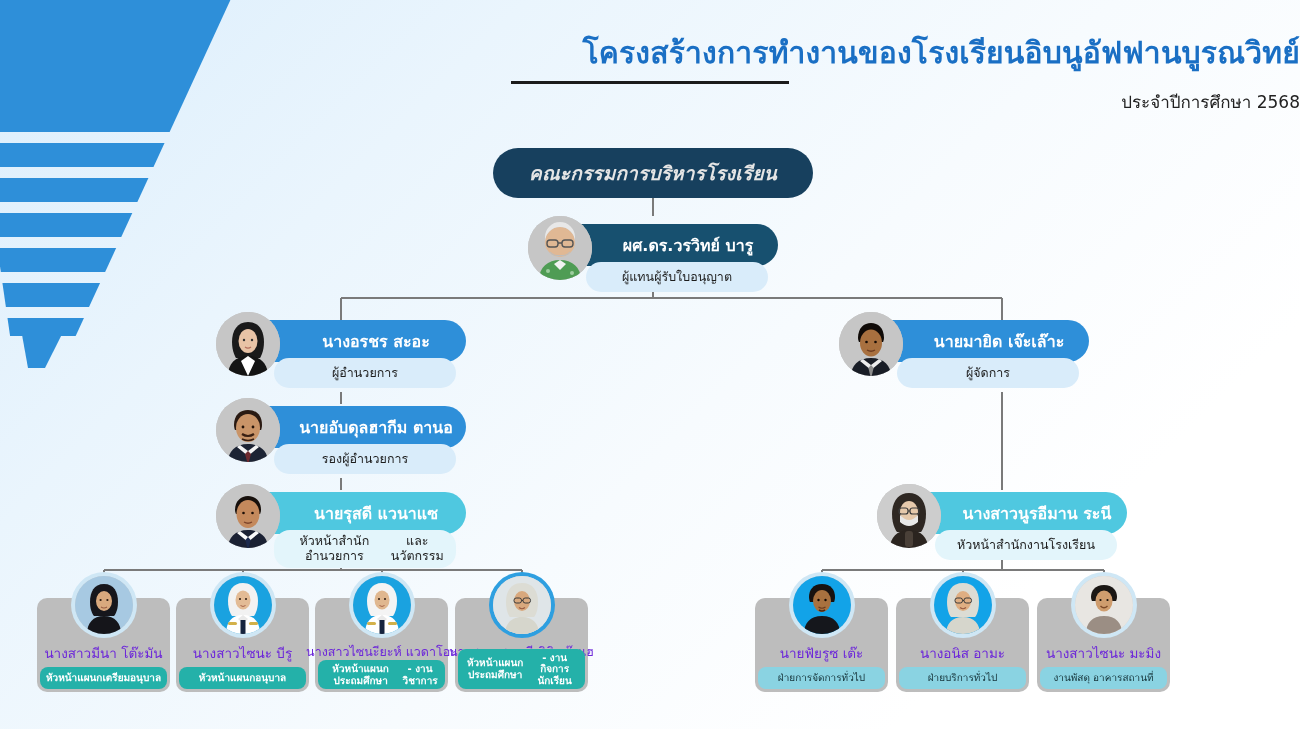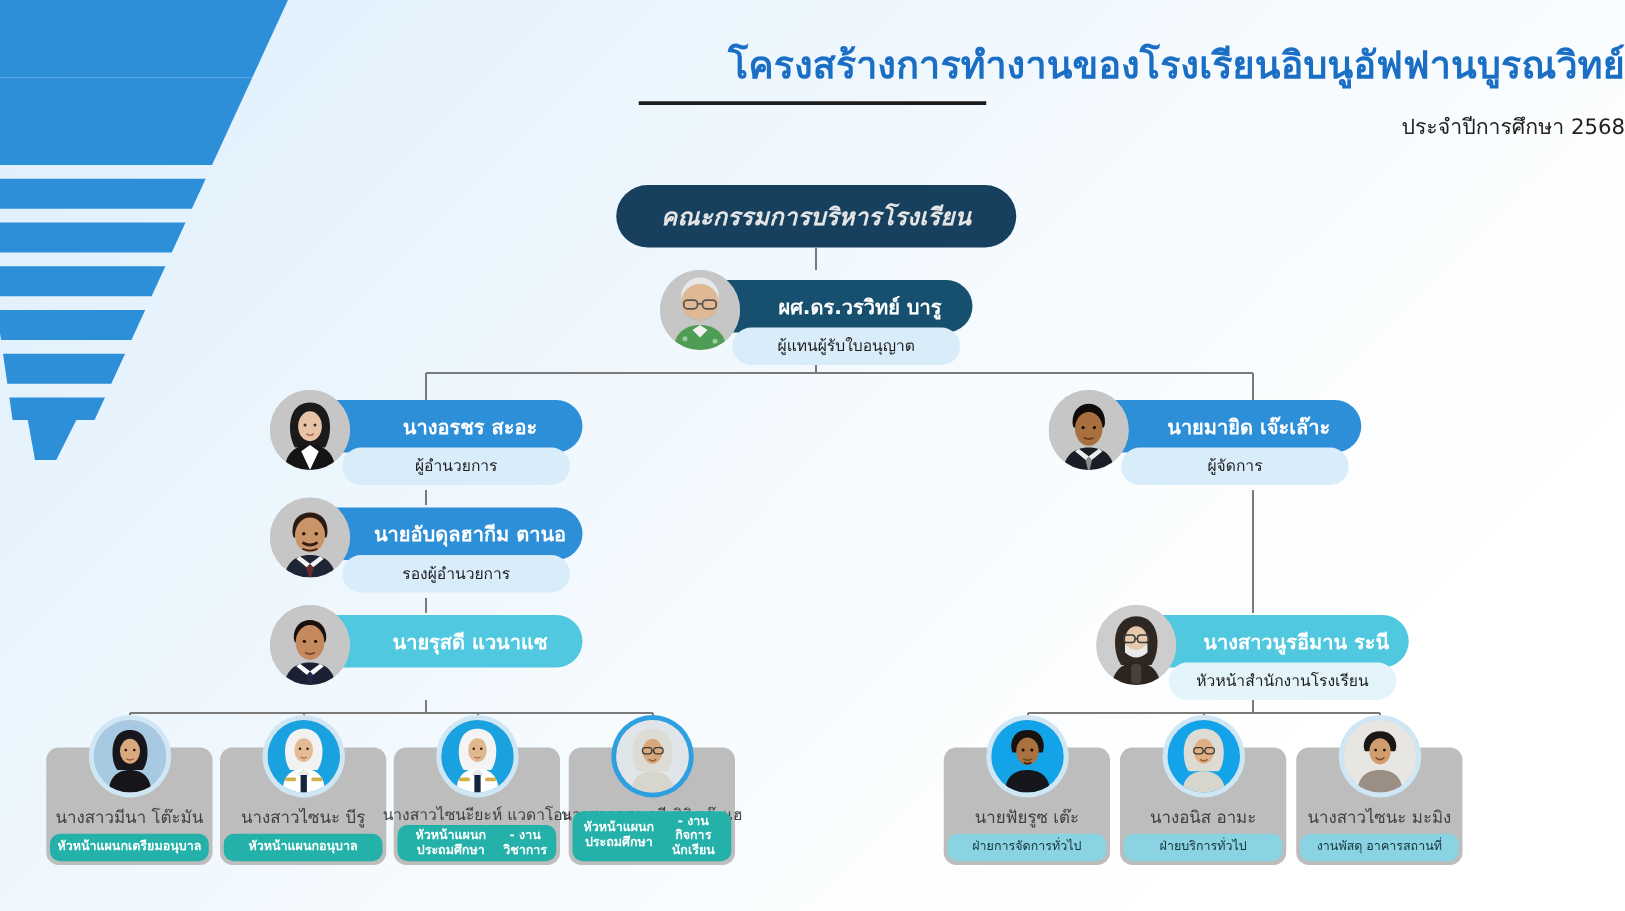--- a/index.html
+++ b/index.html
@@ -172,21 +172,21 @@
     z-index: 4;
   }
   .card.ring-strong .cava { box-shadow: 0 0 0 4px #2e9fe0; }
   .card .cname {
     position: absolute;
     left: 0;
     top: 44px;
     width: 133px;
     text-align: center;
     font-size: 13.5px;
-    color: #404040;
+    color: #6d28d9;
     white-space: nowrap;
   }
   .card .cbadge {
     position: absolute;
     left: 3px;
     bottom: 3px;
     width: 127px;
     min-height: 22px;
     border-radius: 8px;
     display: flex;
@@ -322,20 +322,25 @@
         <path d="M26 41q6 3 12 0" stroke="#3a2013" stroke-width="1.4" fill="none"></path>
         <path d="M32 46c-13 0-20 8-20 18h40c0-10-7-18-20-18z" fill="#1d2434"></path>
         <path d="M24 47l8 6 8-6 3 2-11 9-11-9z" fill="#f4f4f4"></path>
         <path d="M32 53l-3 3 3 11 3-11z" fill="#6d2a2f"></path>
       </svg>
     </div>
   </div>
 
   <div class="pnode v-cyan" style="left:216px; top:492px;">
     <div class="bar">นายรุสดี  แวนาแซ</div>
+    <div class="sub">
+        <span>หัวหน้าสำนักอำนวยการ</span>
+        <br>
+        <span>และนวัตกรรม</span>
+      </div>
     <div class="ava">
       <svg viewBox="0 0 64 64" width="64" height="64">
         <rect width="64" height="64" fill="#c6c6c6"></rect>
         <path d="M19 26c0-9 6-14 13-14s13 5 13 14c0 2-1 4-1 4H20s-1-2-1-4z" fill="#17100c"></path>
         <ellipse cx="32" cy="30" rx="11.5" ry="14" fill="#c4895c"></ellipse>
         <circle cx="27.5" cy="29" r="1.3" fill="#1d0f07"></circle>
         <circle cx="36.5" cy="29" r="1.3" fill="#1d0f07"></circle>
         <path d="M28 38q4 2.5 8 0" stroke="#7d452b" stroke-width="1.4" fill="none"></path>
         <path d="M32 46c-13 0-20 8-20 18h40c0-10-7-18-20-18z" fill="#1b2133"></path>
         <path d="M24 47l8 6 8-6 3 2-11 9-11-9z" fill="#fafafa"></path>

